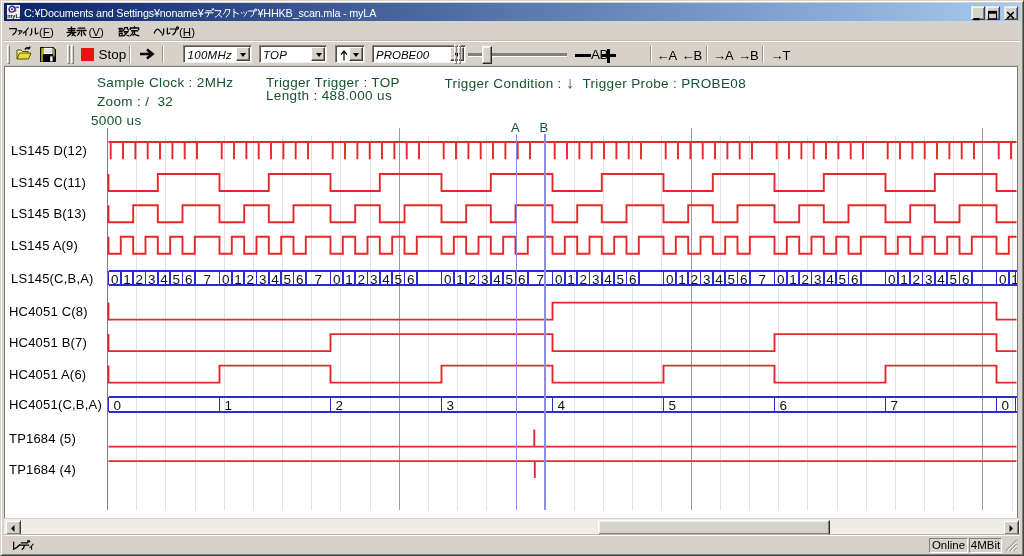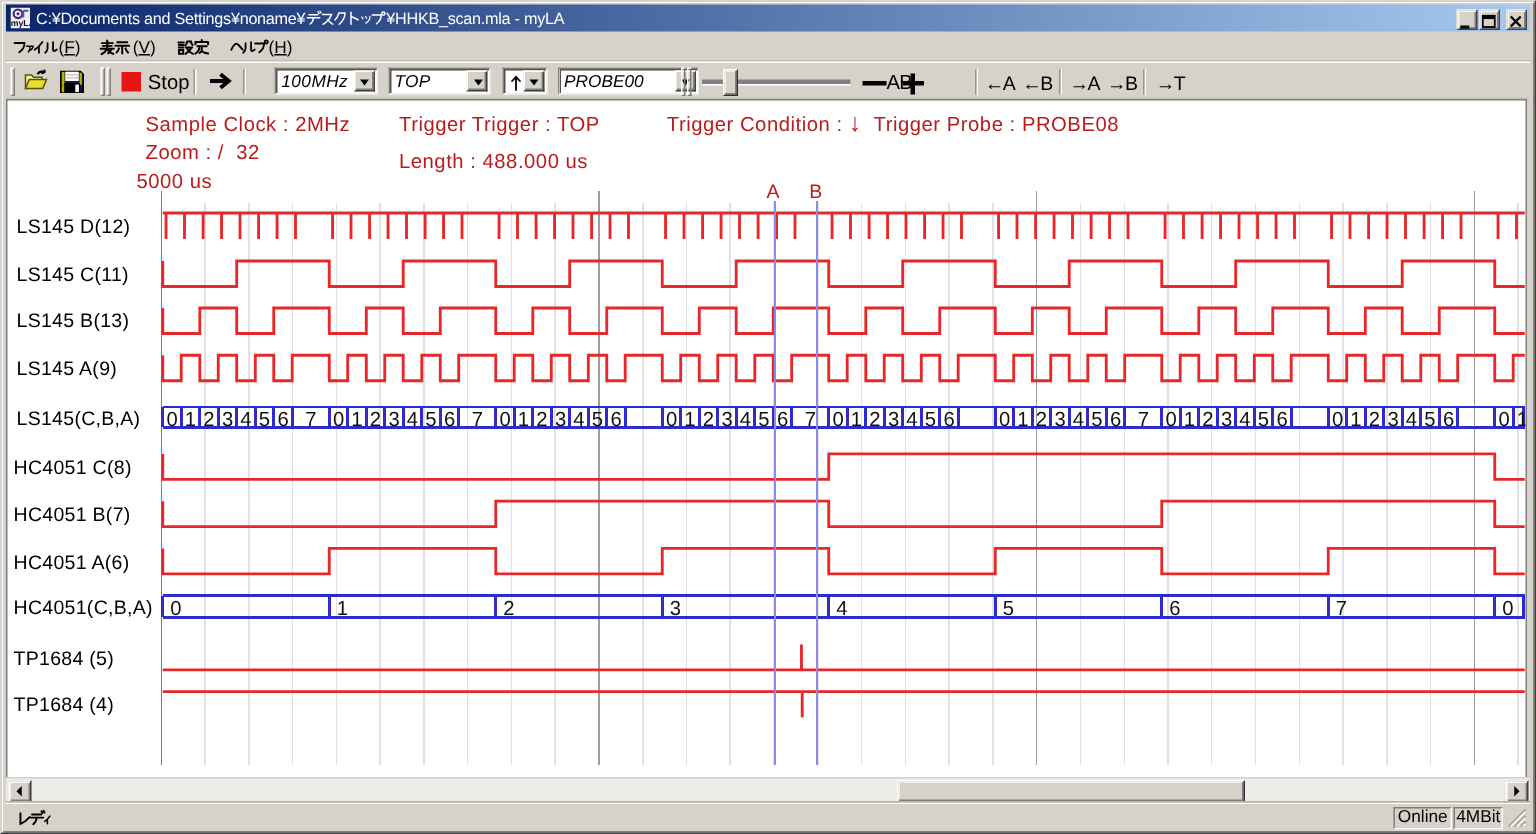--- a/index.html
+++ b/index.html
@@ -19,21 +19,21 @@
 #toolbar { position:absolute; left:4px; top:41px; width:1016px; height:25px; border-top:1px solid #fff; border-bottom:1px solid #c8c4ba; font-size:13px; }
 .tsep { position:absolute; top:4px; width:1px; height:17px; background:#9a968c; box-shadow:1px 0 0 #fff; }
 .grip { position:absolute; top:3px; width:3px; height:19px; border-top:1px solid #fff; border-left:1px solid #fff; border-right:1px solid #808080; border-bottom:1px solid #808080; }
 .combo { position:absolute; top:3px; height:18px; background:#fff; border-top:1px solid #86827a; border-left:1px solid #86827a; border-right:1px solid #efeee9; border-bottom:1px solid #efeee9; box-shadow: inset 1px 1px 0 #55514c; }
 .combo .ct { position:absolute; left:3.5px; top:3px; font-size:11.5px; letter-spacing:0.2px;font-style:italic; }
 .dbtn { position:absolute; right:1px; top:1px; width:14px; height:13.5px; background:#d6d2c9;
   border-top:1px solid #fff; border-left:1px solid #fff; border-right:1px solid #404040; border-bottom:1px solid #404040;
   box-shadow: inset -1px -1px 0 #808080; }
 .dbtn:after { content:""; position:absolute; left:3.5px; top:5px; border-left:3.5px solid transparent; border-right:3.5px solid transparent; border-top:4px solid #000; }
 #client { position:absolute; left:4px; top:66px; width:1014px; height:452px; background:#fff; border-top:1px solid #808080; border-left:1px solid #808080; border-right:1px solid #808080; }
-.hdr { position:absolute; color:#b91c1c; font-size:13.5px; letter-spacing:0.35px; white-space:pre; }
+.hdr { position:absolute; color:#14532d; font-size:13.5px; letter-spacing:0.35px; white-space:pre; }
 .siglab { position:absolute; color:#000; font-size:13px; letter-spacing:0.2px; white-space:pre; }
 #hscroll { position:absolute; left:4px; top:518px; width:1016px; height:16px; background:#eeece6; border-top:1px solid #d6d2c9; }
 .sbtn { position:absolute; top:0.5px; width:16px; height:15px; background:#d6d2c9;
   border-top:1px solid #efeee9; border-left:1px solid #efeee9; border-right:1px solid #404040; border-bottom:1px solid #404040;
   box-shadow: inset 1px 1px 0 #fff, inset -1px -1px 0 #808080; }
 #status { position:absolute; left:4px; top:534px; width:1016px; height:19.5px; background:#d6d2c9; border-top:1px solid #b8b4aa; box-shadow: inset 0 1px 0 #fff; font-size:12px; }
 .spanel { position:absolute; top:3px; height:14.5px; border-top:1px solid #808080; border-left:1px solid #808080; border-right:1px solid #fff; border-bottom:1px solid #fff; font-size:11.5px; text-align:center; color:#000; }
 </style></head><body>
 <div id="frame"></div>
 <div id="title">
@@ -154,21 +154,21 @@
     <div class="abs" style="left:709px;top:5.5px;font-size:13px;letter-spacing:-1px">→A</div>
     <div class="abs" style="left:734px;top:5.5px;font-size:13px;letter-spacing:-1px">→B</div>
     <div class="tsep" style="left:758px"></div>
     <div class="abs" style="left:766.5px;top:5.5px;font-size:13px;letter-spacing:-1px">→T</div>
   </div>
 <div id="client"></div>
 <div class="hdr" style="left:97px;top:75px">Sample Clock : 2MHz</div>
 <div class="hdr" style="left:266px;top:75px">Trigger Trigger : TOP</div>
 <div class="hdr" style="left:444.5px;top:75px">Trigger Condition : <span style="font-size:16.5px;line-height:14px">↓</span>  Trigger Probe : PROBE08</div>
 <div class="hdr" style="left:97px;top:93.5px">Zoom : /  32</div>
-<div class="hdr" style="left:266px;top:100px">Length : 488.000 us</div>
+<div class="hdr" style="left:266px;top:88px">Length : 488.000 us</div>
 <div class="hdr" style="left:91px;top:113px">5000 us</div>
 <div class="hdr" style="left:511px;top:120px;font-size:13px">A</div>
 <div class="hdr" style="left:539.5px;top:120px;font-size:13px">B</div>
 <svg width="1024" height="556" style="position:absolute;left:0;top:0">
     <defs>
       <clipPath id="wv">
         <rect x="105" y="120" width="912" height="395"></rect>
       </clipPath>
     </defs>
     <g clip-path="url(#wv)">

